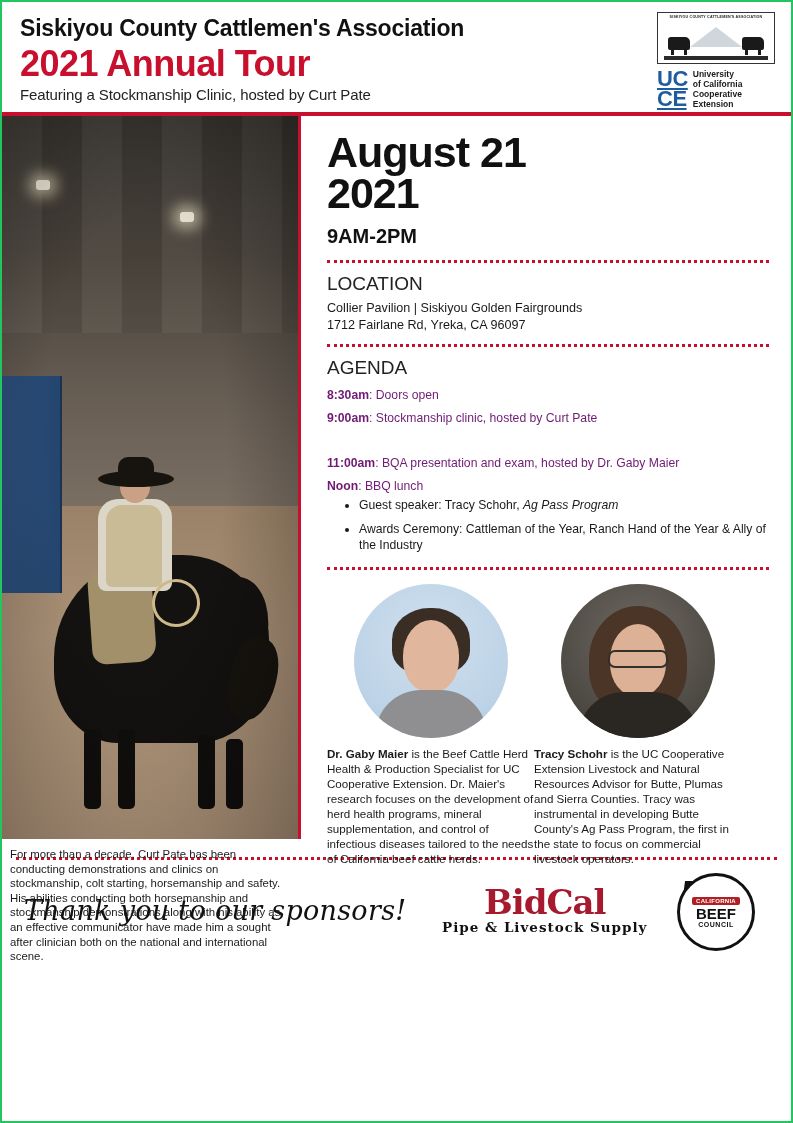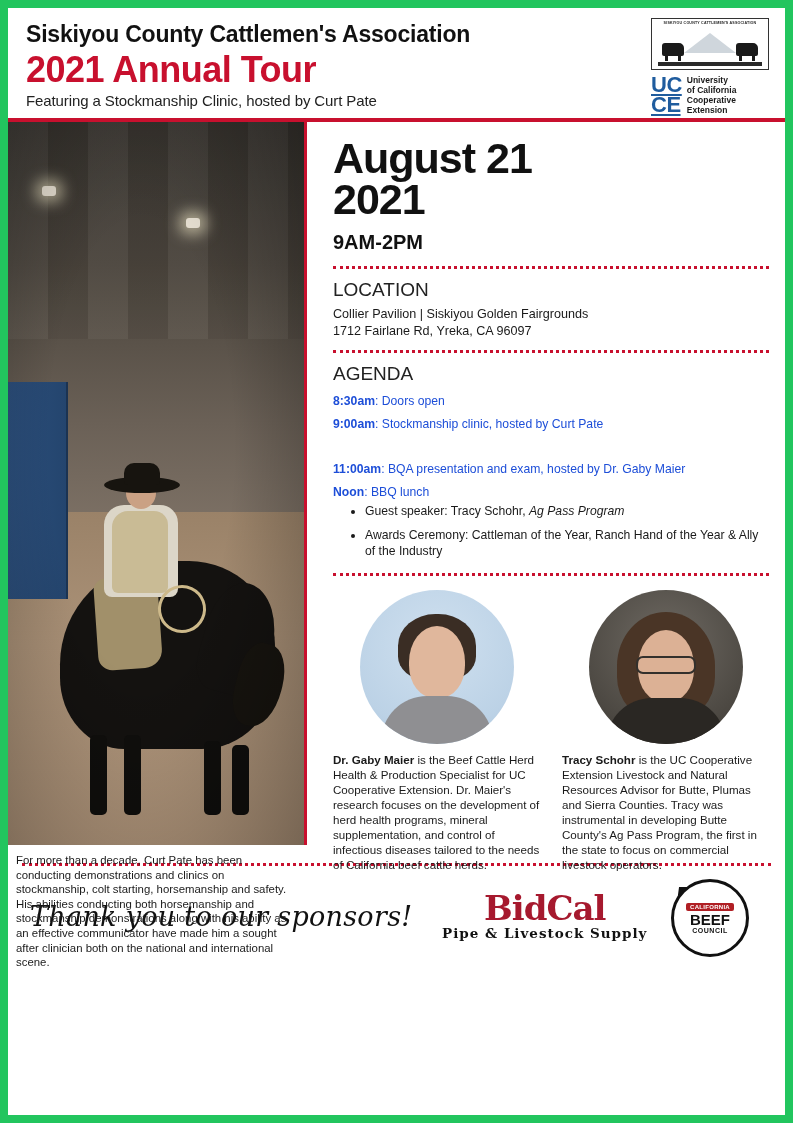--- a/index.html
+++ b/index.html
@@ -13,21 +13,21 @@
     font-family: "Liberation Sans", sans-serif;
     color: #1a1a1a;
     position: relative;
     overflow: hidden;
   }
   .page {
     width: 793px;
     height: 1123px;
     position: relative;
     box-sizing: border-box;
-    border: 8px solid #22c55e;
+    border: 2px solid #22c55e;
     background: #fff;
   }
 
   
   .header {
     position: relative;
     padding: 14px 18px 8px 18px;
     height: 104px;
     box-sizing: border-box;
   }
@@ -284,35 +284,34 @@
     margin-bottom: 6px;
   }
   .loc-line {
     font-size: 12.6px;
     margin: 3px 0;
     color: #1a1a1a;
   }
   .agenda-item {
     font-size: 12.2px;
     margin: 9px 0 0 0;
-    color: #1d4ed8;
+    color: #701a75;
   }
   .agenda-item b { font-weight: bold; }
   ul.bullets {
     margin: 4px 0 0 0;
     padding-left: 32px;
     font-size: 12.2px;
     line-height: 1.32;
   }
   ul.bullets.spaced li { margin-bottom: 8px; }
 
   
   .speakers {
     display: flex;
-    gap: 22px;
     margin-top: 14px;
   }
   .speaker {
     width: 207px;
   }
   .headshot {
     width: 154px;
     height: 154px;
     border-radius: 50%;
     margin: 0 auto 8px auto;

